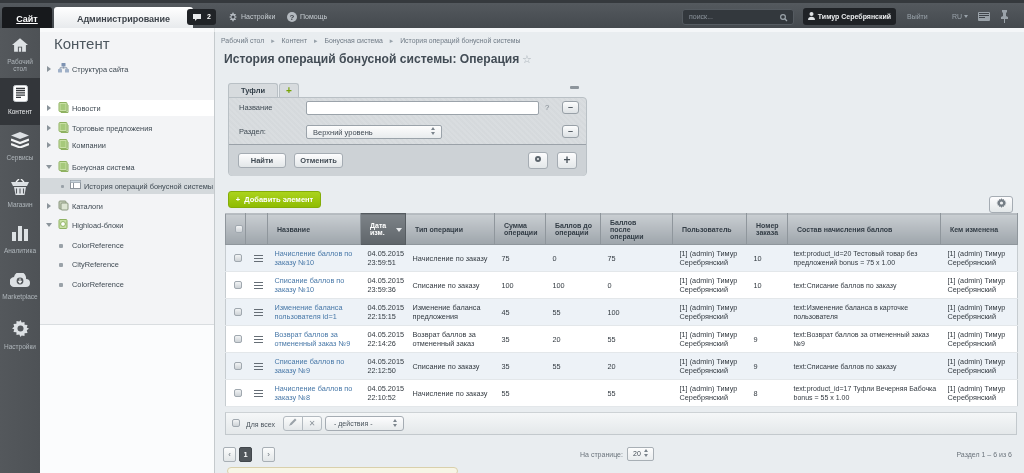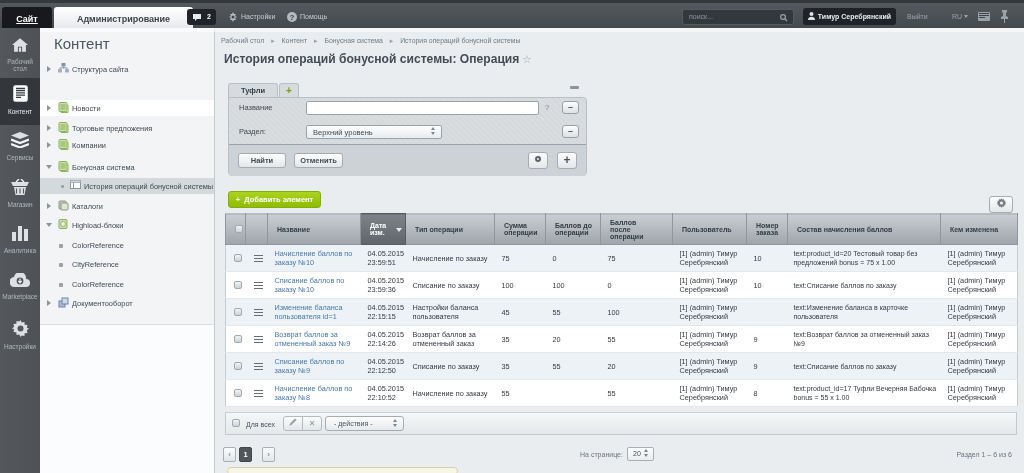--- a/index.html
+++ b/index.html
@@ -226,28 +226,20 @@
       <span class="txt">ColorReference</span>
     </div>
  <div class="mi" style="top:228px">
       <span class="dot"></span>
       <span class="txt">CityReference</span>
     </div>
  <div class="mi" style="top:247.5px">
       <span class="dot"></span>
       <span class="txt">ColorReference</span>
     </div>
- <div class="mi" style="top:267px">
-      <span class="ar"></span>
-      <svg class="ico" width="11" height="11" viewBox="0 0 11 11">
-        <rect x="1" y="4" width="6" height="6" fill="#aebdd4" stroke="#6c83a8"></rect>
-        <rect x="4" y="1" width="6" height="6" fill="#cdd8e8" stroke="#6c83a8"></rect>
-      </svg>
-      <span class="txt">Документооборот</span>
-    </div>
 </div>
 <div style="position:absolute;left:40px;top:28px;width:984px;height:4px;background:rgba(255,255,255,.5)"></div>
 <div id="content">
  <div id="crumbs">Рабочий стол <b>▸</b> Контент <b>▸</b> Бонусная система <b>▸</b> История операций бонусной системы</div>
  <div id="title">История операций бонусной системы: Операция</div>
  <div id="star">☆</div>
  <div id="ftabs">
       <div class="ftab" style="left:0;width:50px">Туфли</div>
       <div class="ftab" style="left:51px;width:20px;color:#76a303;font-size:10px;line-height:13px">+</div>
     </div>
@@ -345,21 +337,21 @@
         </tr>
  <tr class="alt">
           <td>
             <div class="cbx"></div>
           </td>
           <td>
             <div class="mico"></div>
           </td>
           <td><a>Изменение баланса пользователя id=1</a></td>
           <td>04.05.2015 22:15:15</td>
-          <td>Настройки баланса пользователя</td>
+          <td>Изменение баланса предложения</td>
           <td class="num">45</td>
           <td class="num">55</td>
           <td class="num">100</td>
           <td>[1] (admin) Тимур Серебрянский</td>
           <td class="num"></td>
           <td>text:Изменение баланса в карточке пользователя</td>
           <td>[1] (admin) Тимур Серебрянский</td>
         </tr>
  <tr>
           <td>

